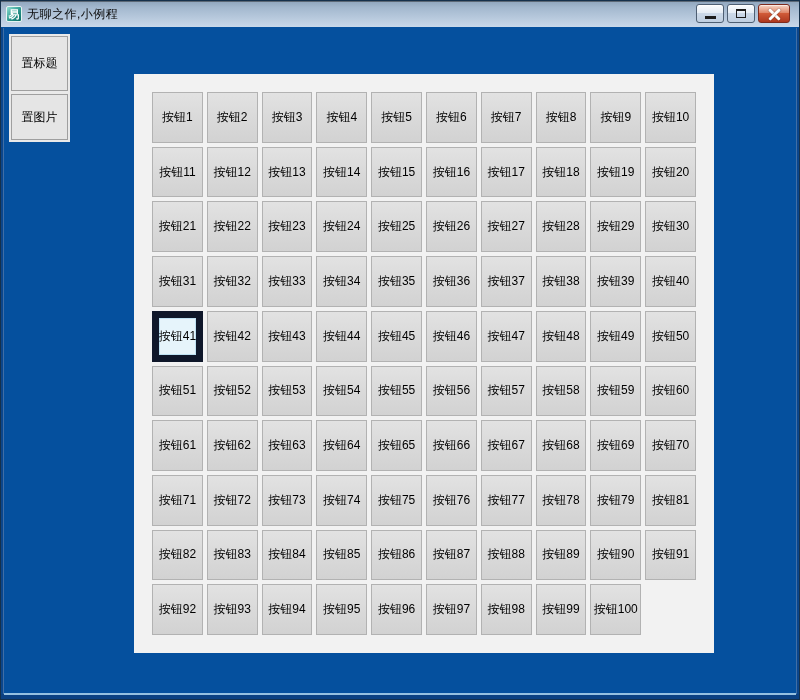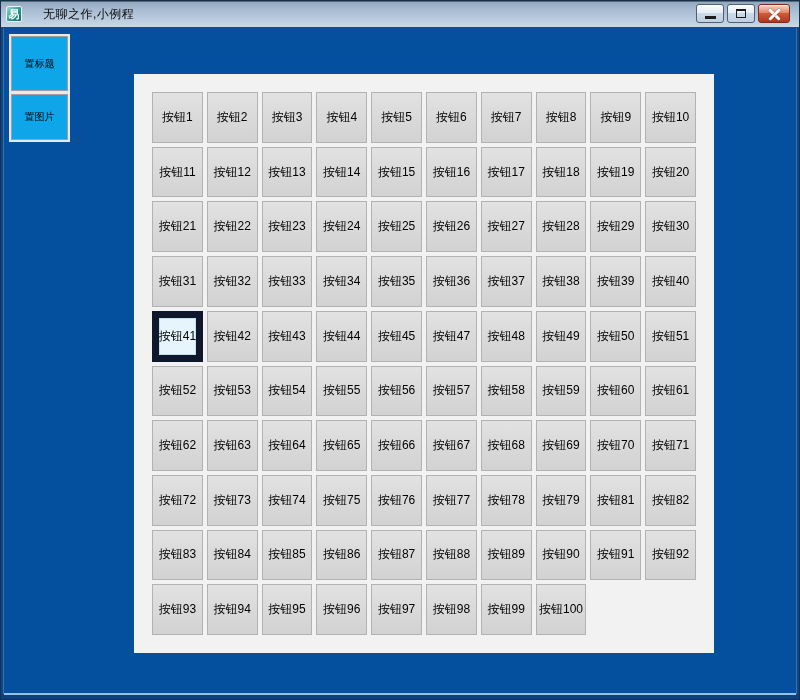--- a/index.html
+++ b/index.html
@@ -17,21 +17,21 @@
     background:linear-gradient(180deg,#8fa5bc 0%,#a3b8ce 25%,#c9d8ea 100%);
     box-shadow:inset 0 1px 0 #5c6875;
     display:flex; align-items:center; padding:0 5px;
   }
   .app-icon {
     width:16px; height:16px; margin-right:5px; border-radius:2px;
     background:linear-gradient(135deg,#8fe0d4 0%,#2a968c 55%,#0e6f66 100%);
     border:1px solid #e7f4f2;
     color:#fff; font-size:11px; font-weight:bold; line-height:14px; text-align:center;
   }
-  .win-title { font-size:12px; color:#0a0a0a; letter-spacing:0.5px;margin-left:16px; }
+  .win-title { font-size:12px; color:#0a0a0a; letter-spacing:0.5px; }
 
   .controls { position:absolute; top:3px; right:9px; display:flex; gap:3px; }
   .ctrl {
     width:28px; height:19px; border:1px solid #4e5f73; border-radius:3px;
     background:linear-gradient(180deg,#fbfdfe 0%,#e6edf5 45%,#ccd9e8 50%,#bfcfe1 100%);
     box-shadow:inset 0 1px 0 rgba(255,255,255,.85);
     display:flex; align-items:center; justify-content:center; cursor:default;
   }
   .ctrl.close {
     width:32px; border-color:#7e2b1e;
@@ -51,24 +51,24 @@
   
   .frame-side { position:absolute; top:27px; bottom:0; width:3px; background:#0b468c; }
   .frame-side.left  { left:0;  box-shadow:inset -1px 0 0 rgba(255,255,255,.22); }
   .frame-side.right { right:0; box-shadow:inset  1px 0 0 rgba(255,255,255,.22); }
   .frame-bottom-dark  { position:absolute; left:0; right:0; bottom:0; height:5px; background:#0b4183; }
   .frame-bottom-light { position:absolute; left:3px; right:3px; bottom:4px; height:2px; background:#95c0e0; }
 
   
   .sbtn {
     position:absolute; left:10px; width:57px;
-    background:#0ea5e9; border:1px solid #9f9f9f;
+    background:#e5e5e5; border:1px solid #9f9f9f;
     box-shadow:0 0 0 2px #e9e9e9;
     font-family:"Liberation Sans", sans-serif;
-    font-size:10px; color:#000;
+    font-size:12px; color:#000;
     display:flex; align-items:center; justify-content:center; cursor:default;
   }
   .sbtn.first  { top:35px; height:55px; }
   .sbtn.second { top:93px; height:46px; }
 
   .grid-panel {
     position:absolute; left:133px; top:73px; width:580px; height:579px;
     background:#f2f2f2; padding:18px;
     display:grid;
     grid-template-columns:repeat(10,1fr);
@@ -162,20 +162,21 @@
       <button class="gbtn">按钮36</button>
       <button class="gbtn">按钮37</button>
       <button class="gbtn">按钮38</button>
       <button class="gbtn">按钮39</button>
       <button class="gbtn">按钮40</button>
       <button class="gbtn selected">按钮41</button>
       <button class="gbtn">按钮42</button>
       <button class="gbtn">按钮43</button>
       <button class="gbtn">按钮44</button>
       <button class="gbtn">按钮45</button>
+      <button class="gbtn">按钮46</button>
       <button class="gbtn">按钮47</button>
       <button class="gbtn">按钮48</button>
       <button class="gbtn">按钮49</button>
       <button class="gbtn">按钮50</button>
       <button class="gbtn">按钮51</button>
       <button class="gbtn">按钮52</button>
       <button class="gbtn">按钮53</button>
       <button class="gbtn">按钮54</button>
       <button class="gbtn">按钮55</button>
       <button class="gbtn">按钮56</button>

